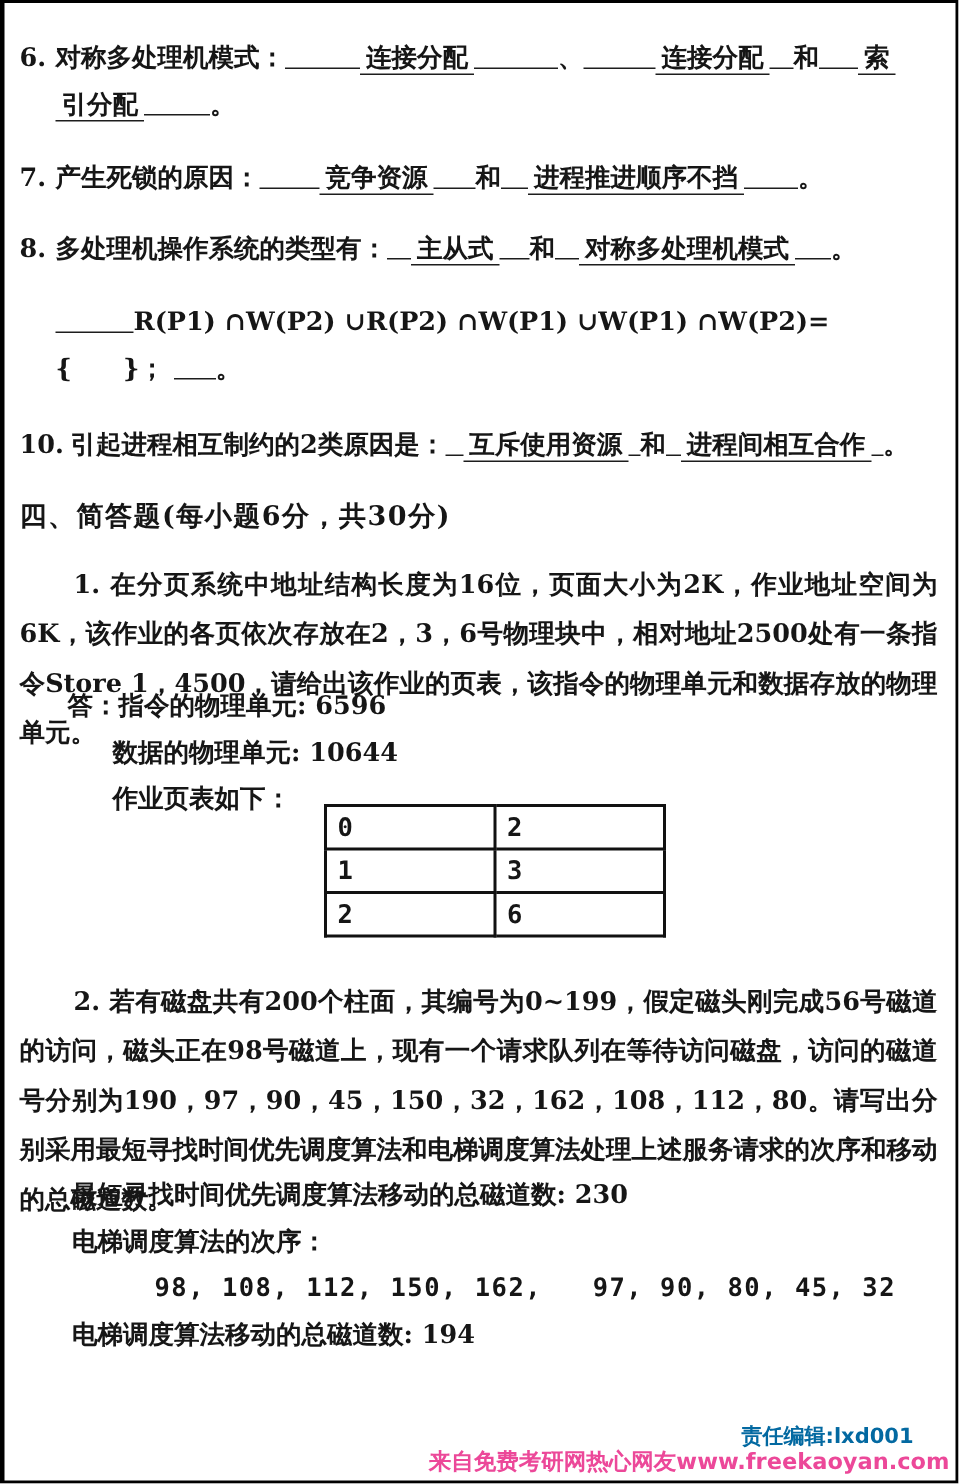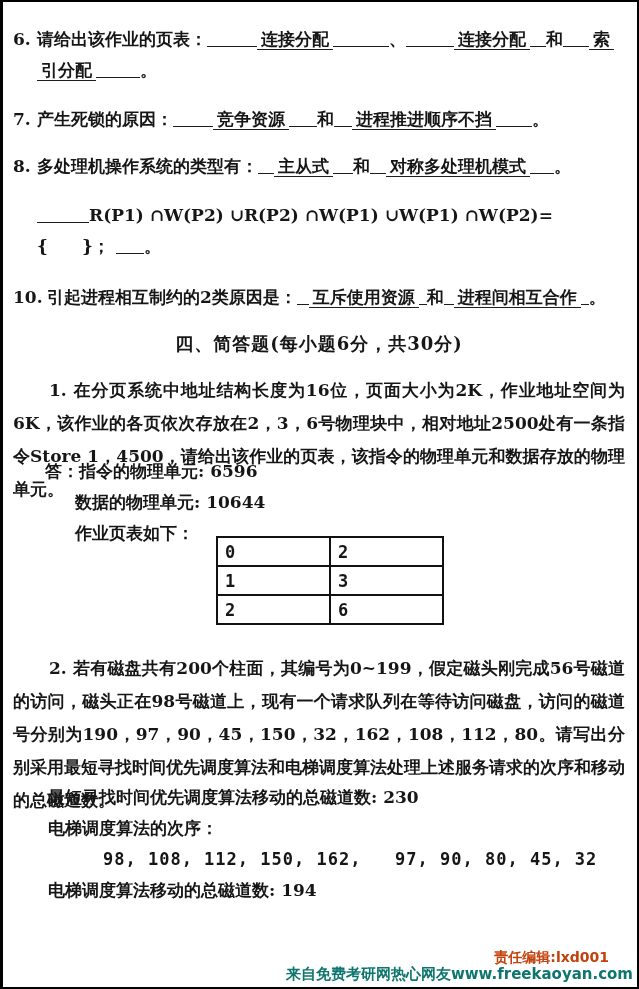--- a/index.html
+++ b/index.html
@@ -40,41 +40,41 @@
   .sec-title { font-size:18px; letter-spacing:1px; }
   .footer-editor { position:absolute; font-size:14px; font-family:"DejaVu Sans","Liberation Sans",sans-serif; font-weight:bold; }
   .footer-source { position:absolute; font-size:15px; font-family:"DejaVu Sans","Liberation Sans",sans-serif; font-weight:bold; }
 </style>
 </head>
 <body>
 
 <div class="page">
 
   <div class="abs fq" style="top:22px;">
-    <div><span class="qnum">6.</span><span>请给出该作业的页表：</span><span class="bl" style="width:50px"></span><span class="ansu">连接分配</span><span class="bl" style="width:56px"></span><span>、</span><span class="bl" style="width:48px"></span><span class="ansu">连接分配</span><span class="bl" style="width:16px"></span><span>和</span><span class="bl" style="width:26px"></span><span class="ansu">索</span></div>
+    <div><span class="qnum">6.</span><span>对称多处理机模式：</span><span class="bl" style="width:50px"></span><span class="ansu">连接分配</span><span class="bl" style="width:56px"></span><span>、</span><span class="bl" style="width:48px"></span><span class="ansu">连接分配</span><span class="bl" style="width:16px"></span><span>和</span><span class="bl" style="width:26px"></span><span class="ansu">索</span></div>
     <div class="hang"><span class="ansu">引分配</span><span class="bl" style="width:44px"></span><span>。</span></div>
   </div>
 
   <div class="abs fq" style="top:102px;">
     <span class="qnum">7.</span><span>产生死锁的原因：</span><span class="bl" style="width:40px"></span><span class="ansu">竞争资源</span><span class="bl" style="width:28px"></span><span>和</span><span class="bl" style="width:18px"></span><span class="ansu">进程推进顺序不挡</span><span class="bl" style="width:36px"></span><span>。</span>
   </div>
 
   <div class="abs fq" style="top:149px;">
     <span class="qnum">8.</span><span>多处理机操作系统的类型有：</span><span class="bl" style="width:16px"></span><span class="ansu">主从式</span><span class="bl" style="width:20px"></span><span>和</span><span class="bl" style="width:16px"></span><span class="ansu">对称多处理机模式</span><span class="bl" style="width:24px"></span><span>。</span>
   </div>
 
   <div class="abs fq" style="top:198px;">
     <div class="hang"><span class="bl" style="width:52px"></span><span class="formula">R(P1) ∩W(P2) ∪R(P2) ∩W(P1) ∪W(P1) ∩W(P2)={　　}；</span><span class="bl" style="width:28px;margin-left:6px"></span><span>。</span></div>
   </div>
 
   <div class="abs fq" style="top:280px;">
     <span class="qnum wide">10.</span><span>引起进程相互制约的2类原因是：</span><span class="bl" style="width:12px"></span><span class="ansu">互斥使用资源</span><span class="bl" style="width:8px"></span><span>和</span><span class="bl" style="width:10px"></span><span class="ansu">进程间相互合作</span><span class="bl" style="width:8px"></span><span>。</span>
   </div>
 
-  <div class="abs sec-title" style="top:330px;text-align:center;">四、简答题(每小题6分，共30分)</div>
+  <div class="abs sec-title" style="top:330px;">四、简答题(每小题6分，共30分)</div>
 
   <div class="abs para" style="top:372px;"><span class="ind"></span><span>1. 在分页系统中地址结构长度为16位，页面大小为2K，作业地址空间为6K，该作业的各页依次存放在2，3，6号物理块中，相对地址2500处有一条指令Store 1，4500，请给出该作业的页表，该指令的物理单元和数据存放的物理单元。</span></div>
 
   <div class="abs" style="top:454px; left:42px;">
     <div class="ansline"><span>答：</span><span>指令的物理单元: 6596</span></div>
     <div class="ansline sub"><span>数据的物理单元: 10644</span></div>
     <div class="ansline sub"><span>作业页表如下：</span></div>
   </div>
 
   <table class="ptable" style="position:absolute; top:534px; left:213px;">
@@ -96,20 +96,20 @@
 
   <div class="abs para" style="top:650px;"><span class="ind"></span><span>2. 若有磁盘共有200个柱面，其编号为0~199，假定磁头刚完成56号磁道的访问，磁头正在98号磁道上，现有一个请求队列在等待访问磁盘，访问的磁道号分别为190，97，90，45，150，32，162，108，112，80。请写出分别采用最短寻找时间优先调度算法和电梯调度算法处理上述服务请求的次序和移动的总磁道数。</span></div>
 
   <div class="abs" style="top:780px; left:15px;">
     <div class="ansline sub">最短寻找时间优先调度算法移动的总磁道数: 230</div>
     <div class="ansline sub">电梯调度算法的次序：</div>
     <div class="ansline nums">98, 108, 112, 150, 162,   97, 90, 80, 45, 32</div>
     <div class="ansline sub">电梯调度算法移动的总磁道数: 194</div>
   </div>
 
-  <div class="footer-editor" style="top: 947px; right: 28px; color: #c2410c;">
+  <div class="footer-editor" style="top: 947px; right: 28px; color: #0369a1;">
     <span>责任编辑:</span><span>lxd001</span>
   </div>
-  <div class="footer-source" style="top: 963px; right: 4px; color: #0f766e;">
+  <div class="footer-source" style="top: 963px; right: 4px; color: #ec4899;">
     <span>来自免费考研网热心网友</span><span>www.freekaoyan.com</span>
   </div>
 
 </div>
 
 </body></html>

